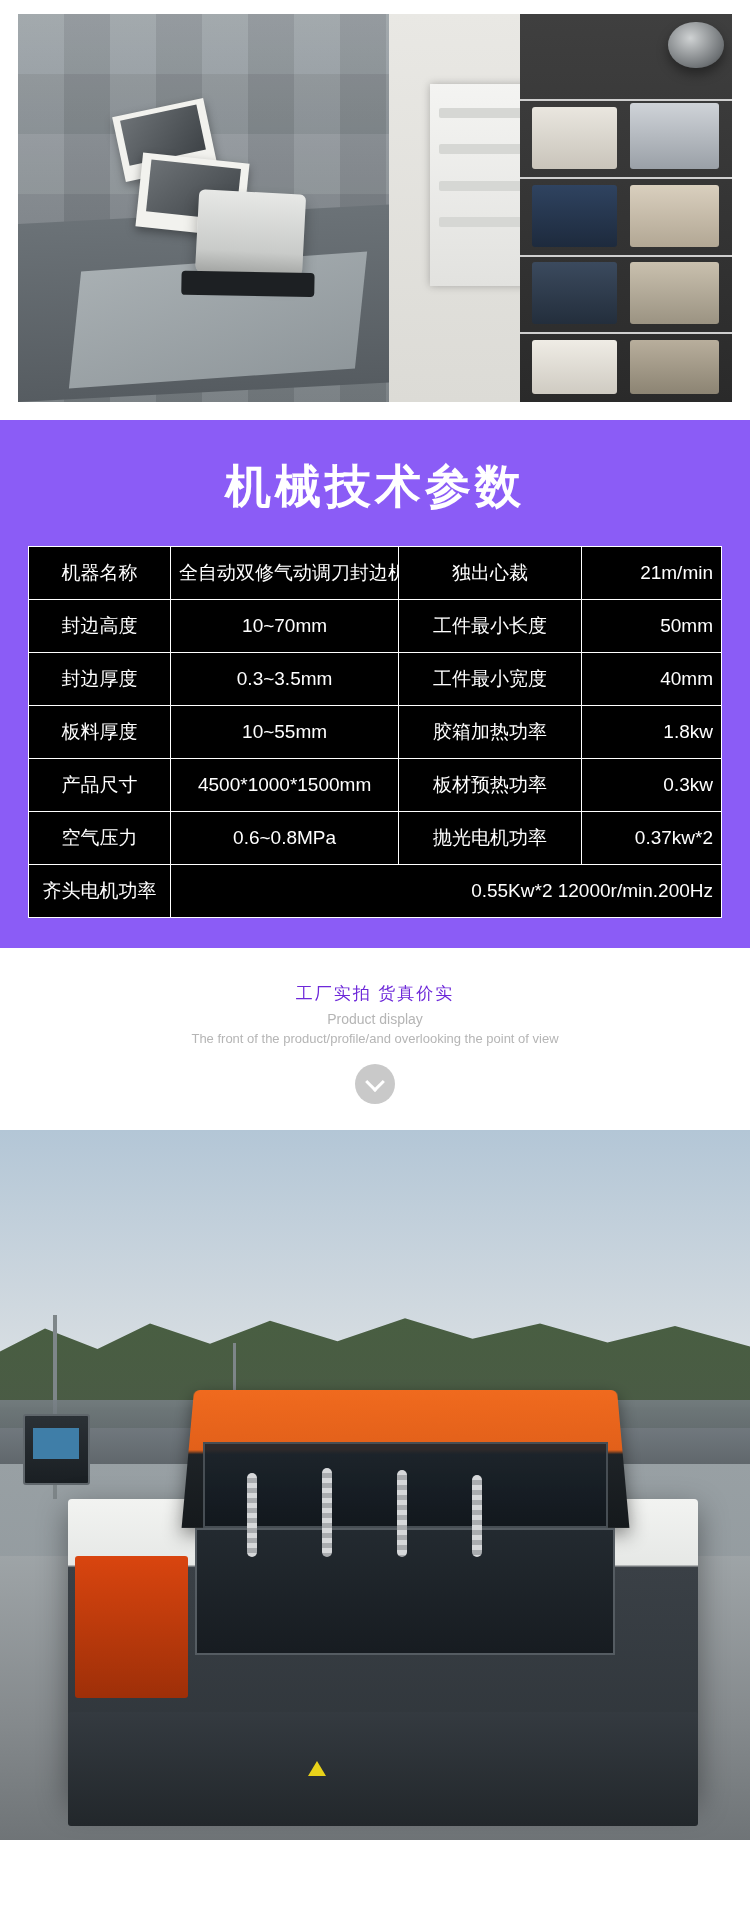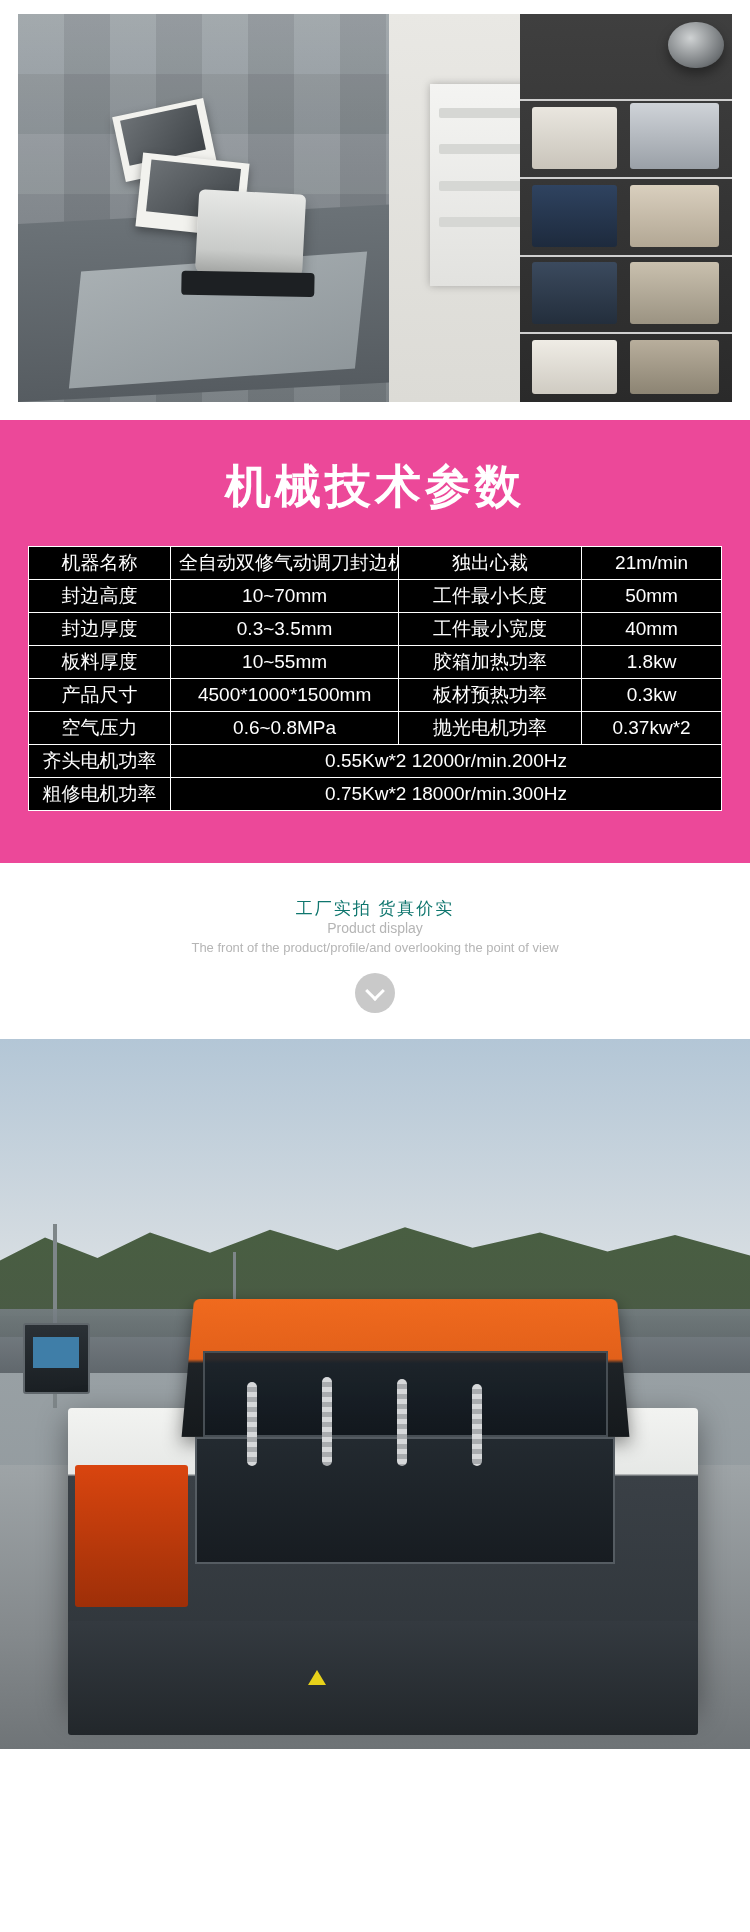--- a/index.html
+++ b/index.html
@@ -152,71 +152,72 @@
     top: 2%;
     width: 26%;
     height: 12%;
     border-radius: 50%;
     background: radial-gradient(ellipse at 40% 35%, #cfd2d3, #6f7376 70%, #3d4143 100%);
     box-shadow: 0 6px 12px rgba(0,0,0,.4);
   }
 
   
   .spec-section {
-    background: #ec4899;
-    padding: 26px 0 52px 0;
+    background: #8b5cf6;
+    padding: 26px 0 30px 0;
   }
   .spec-title {
     color: #ffffff;
     text-align: center;
     font-size: 46px;
     font-weight: bold;
     letter-spacing: 4px;
     margin: 10px 0 28px 0;
   }
   table.spec {
     width: 694px;
     margin: 0 auto;
     border-collapse: collapse;
     background: #000;
     color: #ffffff;
     table-layout: fixed;
   }
   table.spec td {
     border: 1px solid #ffffff;
-    height: 33px;
+    height: 53px;
     font-size: 19px;
     padding: 0 8px;
     text-align: center;
     white-space: nowrap;
     overflow: hidden;
   }
   table.spec td.lbl { width: 132px; font-size: 19px; }
   table.spec td.val { width: 212px; }
   table.spec td.lbl2 { width: 170px; }
-  table.spec td.val2 { width: 130px; }
-  table.spec td.wide { text-align: center; margin-left: 12px; }
+  table.spec td.val2 { width: 130px; text-align: right; }
+  table.spec td.wide { text-align: right; margin-left: 12px; }
 
   
   .display-section {
     background: #ffffff;
     text-align: center;
     padding: 34px 0 26px 0;
   }
   .display-title {
     color: #e60012;
     font-size: 40px;
     font-weight: bold;
     letter-spacing: 3px;
     margin-bottom: 16px;
   }
   .display-sub-cn {
-    color: #0f766e;
+    color: #6d28d9;
     font-size: 17px;
     letter-spacing: 2px;
+    margin-bottom: 6px;
   }
   .display-sub-en {
     color: #b5b5b5;
     font-size: 14px;
     margin-bottom: 4px;
   }
   .display-sub-en2 {
     color: #b5b5b5;
     font-size: 13px;
     margin-bottom: 18px;
@@ -404,24 +405,20 @@
         <tr>
           <td class="lbl">空气压力</td>
           <td class="val">0.6~0.8MPa</td>
           <td class="lbl2">抛光电机功率</td>
           <td class="val2">0.37kw*2</td>
         </tr>
         <tr>
           <td class="lbl">齐头电机功率</td>
           <td class="wide" colspan="3">0.55Kw*2 12000r/min.200Hz</td>
         </tr>
-        <tr>
-          <td class="lbl">粗修电机功率</td>
-          <td class="wide" colspan="3">0.75Kw*2 18000r/min.300Hz</td>
-        </tr>
       </tbody>
     </table>
   </div>
 
   <div class="display-section">
     <div class="display-sub-cn">工厂实拍  货真价实</div>
     <div class="display-sub-en">Product display</div>
     <div class="display-sub-en2">The front of the product/profile/and overlooking the point of view</div>
     <div class="arrow-circle"></div>
   </div>

